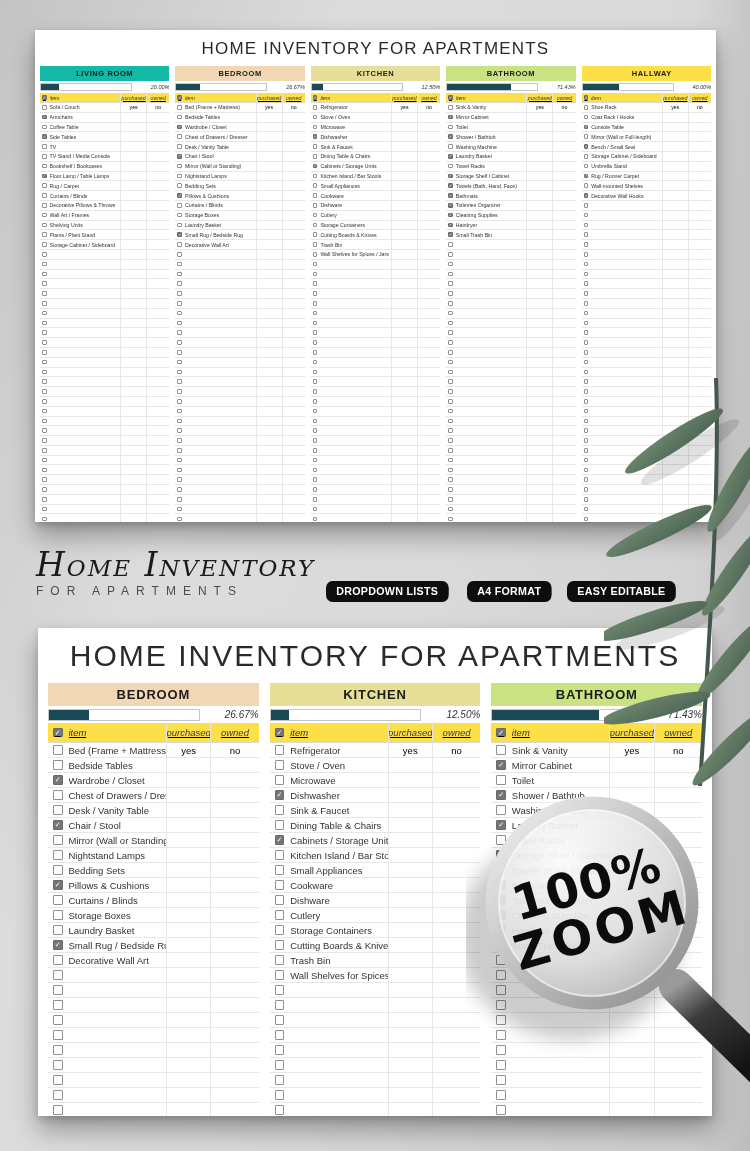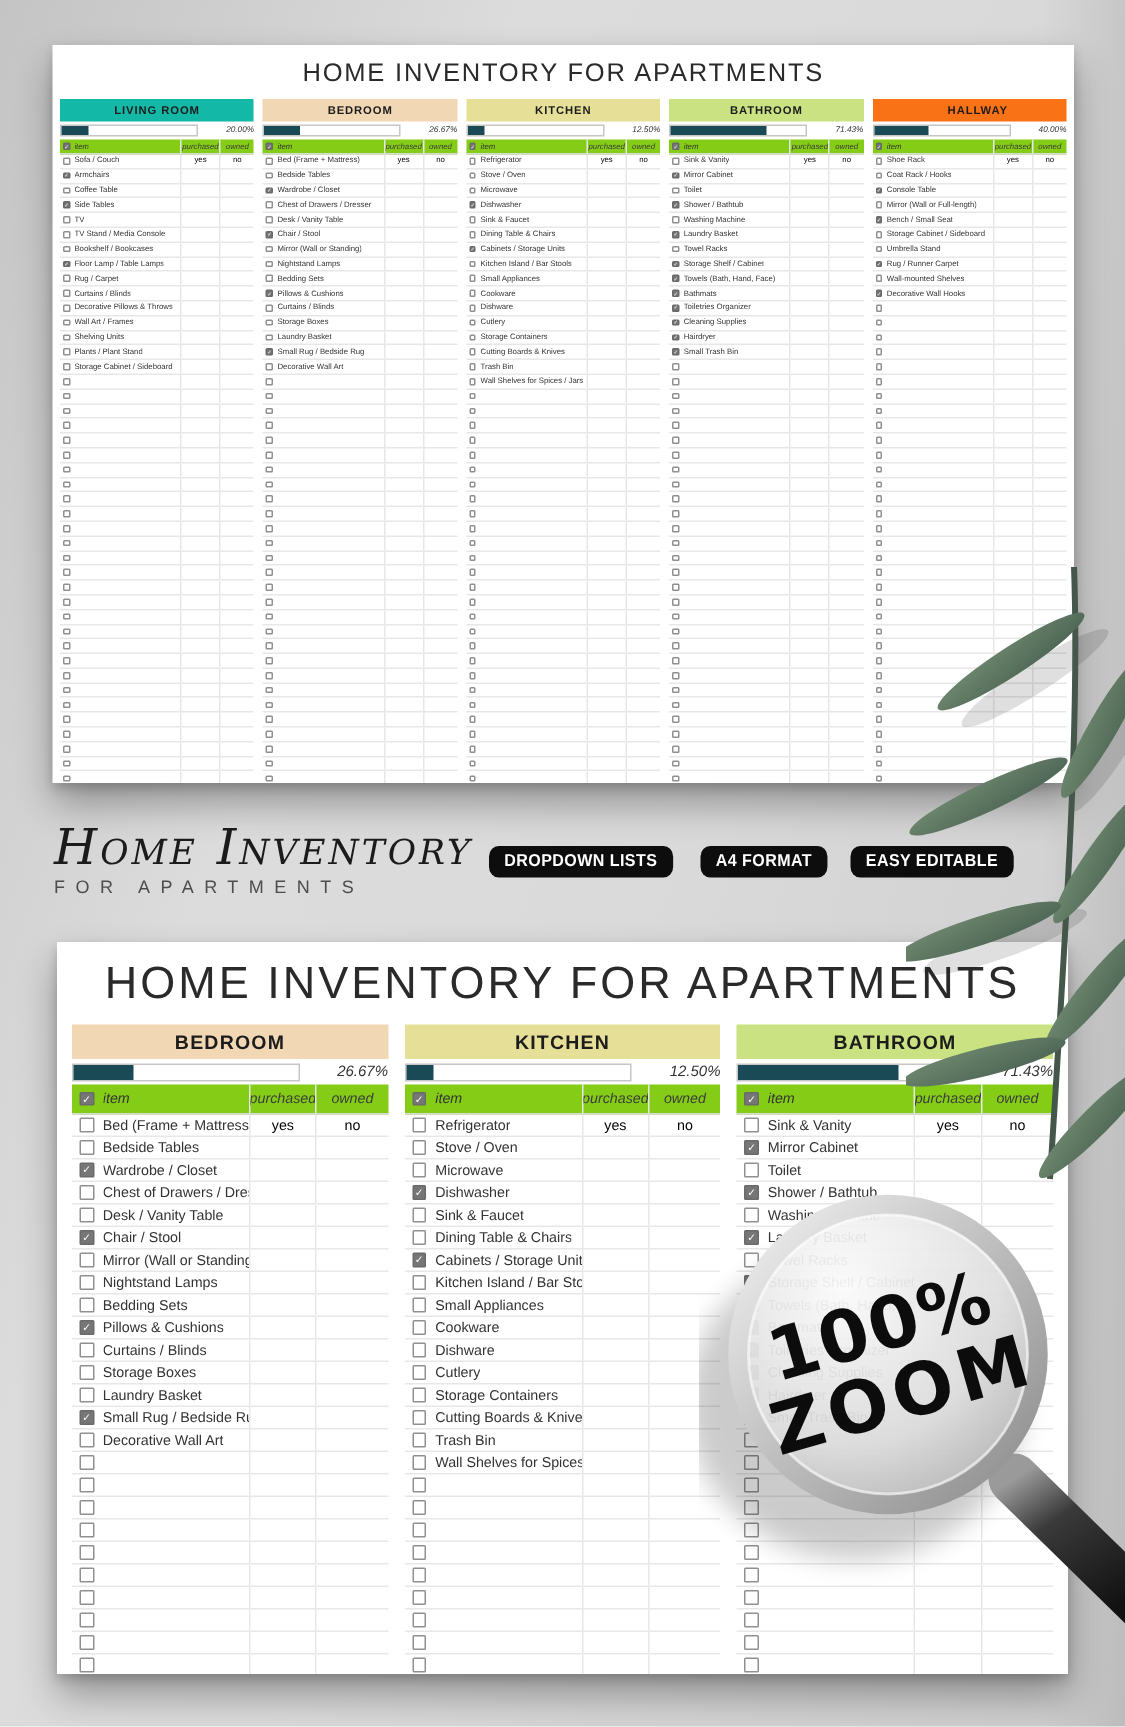--- a/index.html
+++ b/index.html
@@ -30,21 +30,21 @@
   .pbar{border:1px solid #c6c6c6;background:#fff;box-sizing:border-box;}
   .top .pbar{width:71%;height:8px;}
   .bot .pbar{width:72%;height:12px;}
   .pfill{height:100%;}
   .pct{flex:1;text-align:right;font-style:italic;color:#333;}
   .top .pct{font-size:5.5px;}
   .bot .pct{font-size:10px;}
   .row{display:grid;align-items:center;border-bottom:1px solid #e7e7e7;box-sizing:border-box;min-width:0;}
   .top .row{grid-template-columns:62% 20% 18%;height:9.8px;}
   .bot .row{grid-template-columns:56% 21% 23%;height:15px;}
-  .row.thead{background:#84cc16;border-bottom:1px solid #d9d9d9;}
+  .row.thead{background:#fde047;border-bottom:1px solid #d9d9d9;text-decoration:underline;}
   .top .row.thead{height:10px;}
   .bot .row.thead{height:20px;}
   .cell{min-width:0;overflow:hidden;white-space:nowrap;height:100%;display:flex;align-items:center;}
   .cell.item{justify-content:flex-start;}
   .top .cell.item{gap:3px;padding-left:2px;}
   .bot .cell.item{gap:6px;padding-left:5px;}
   .cell.pu,.cell.ow{justify-content:center;border-left:1px solid #e7e7e7;}
   .top .cell{font-size:5.2px;}
   .bot .cell{font-size:9.5px;}
   .it{font-style:italic;color:#3c3c3c;}
@@ -54,21 +54,21 @@
   .top .cb{width:4.6px;height:4.6px;font-size:3.6px;}
   .bot .cb{width:9.5px;height:9.5px;font-size:7px;}
   .cb.on{background:#767676;border-color:#6a6a6a;}
   
   #hero-left{position:absolute;left:36px;top:548px;color:#1b1b1b;}
   #hero-title{font-family:"DejaVu Serif",serif;font-style:italic;font-variant:small-caps;
     font-size:33px;line-height:34px;letter-spacing:2px;}
   #hero-sub{font-size:12px;letter-spacing:7px;color:#4d4d4d;margin-top:2px;}
   #badges{position:absolute;left:306px;top:557px;}
   .badge-row{display:flex;gap:9px;}
-  .badge-row.second{margin-top:7px;margin-left:20px;}
+  .badge-row.second{margin-top:24px;margin-left:20px;}
   .badge{color:#fff;border-radius:7px;height:21px;line-height:21px;padding:0 11px;
     font-size:11.5px;font-weight:bold;letter-spacing:.3px;white-space:nowrap;
     transform:scaleX(.93);transform-origin:left center;}
   
   #plant{position:absolute;left:604px;top:366px;width:146px;height:430px;pointer-events:none;}
   #magnifier{position:absolute;left:466px;top:778px;width:284px;height:308px;}
 </style>
 </head>
 <body>
 
@@ -1403,21 +1403,21 @@
         </div>
         <div class="row">
           <div class="cell item">
             <span class="cb"></span>
           </div>
           <div class="cell pu"></div>
           <div class="cell ow"></div>
         </div>
       </div>
       <div class="col">
-        <div class="col-header" style="background: #f97316; padding-left: 11px;">HALLWAY</div>
+        <div class="col-header" style="background: #fde047; padding-left: 11px;">HALLWAY</div>
         <div class="progress-row">
           <div class="pbar">
             <div class="pfill" style="width: 40%; background: rgb(27, 74, 87);"></div>
           </div>
           <div class="pct">40.00%</div>
         </div>
         <div class="row thead">
           <div class="cell item">
             <span class="cb on">✓</span>
             <span class="lbl it">item</span>

